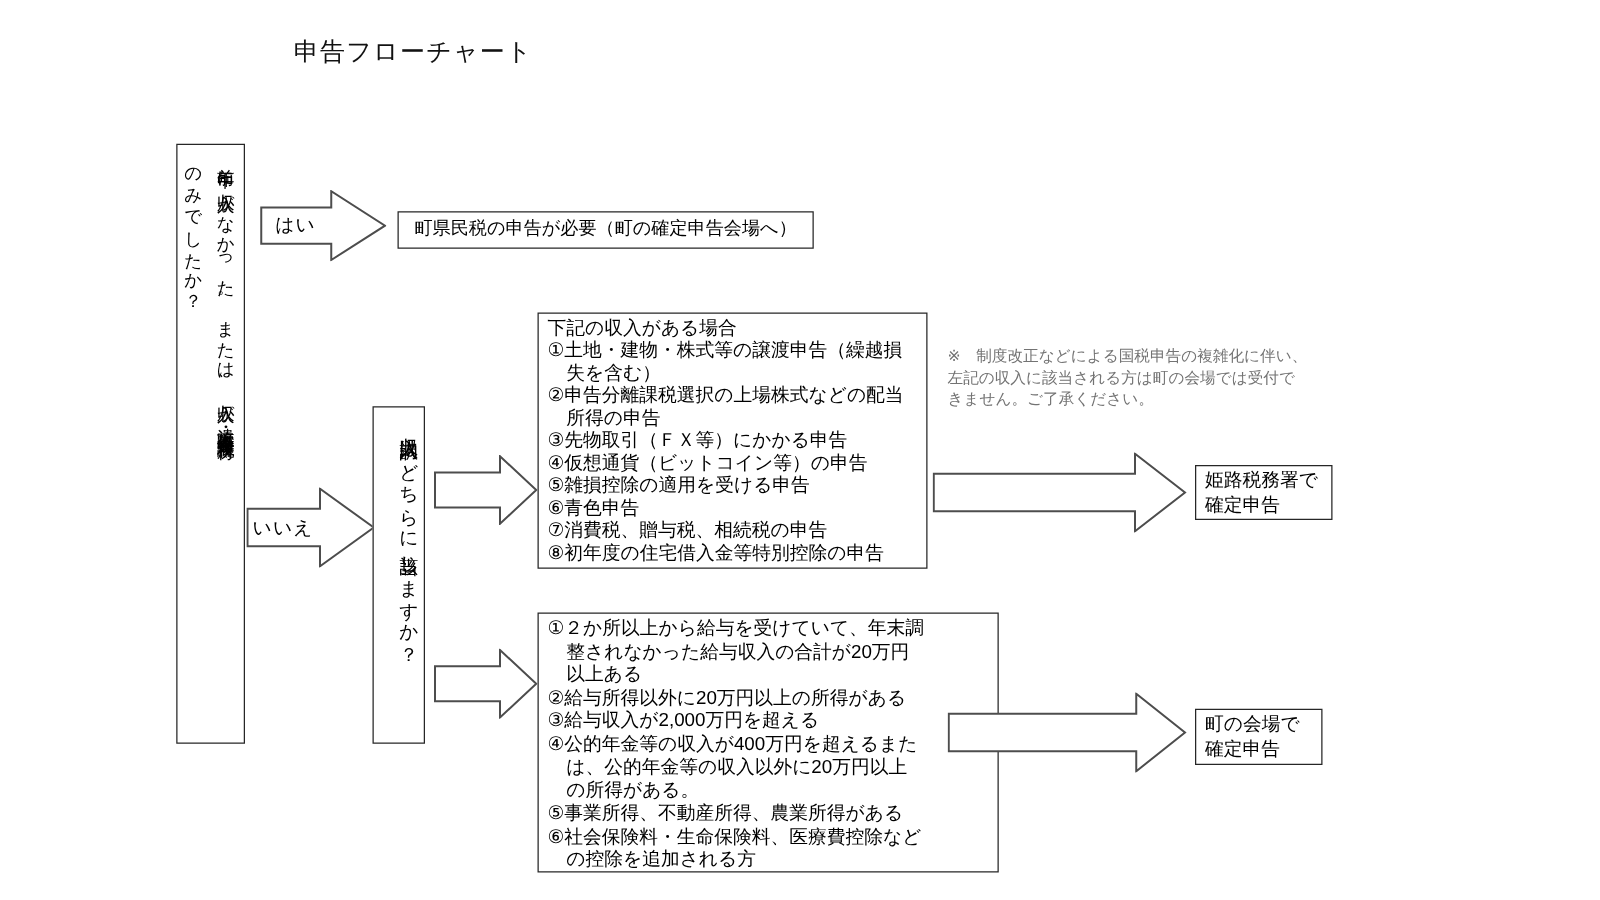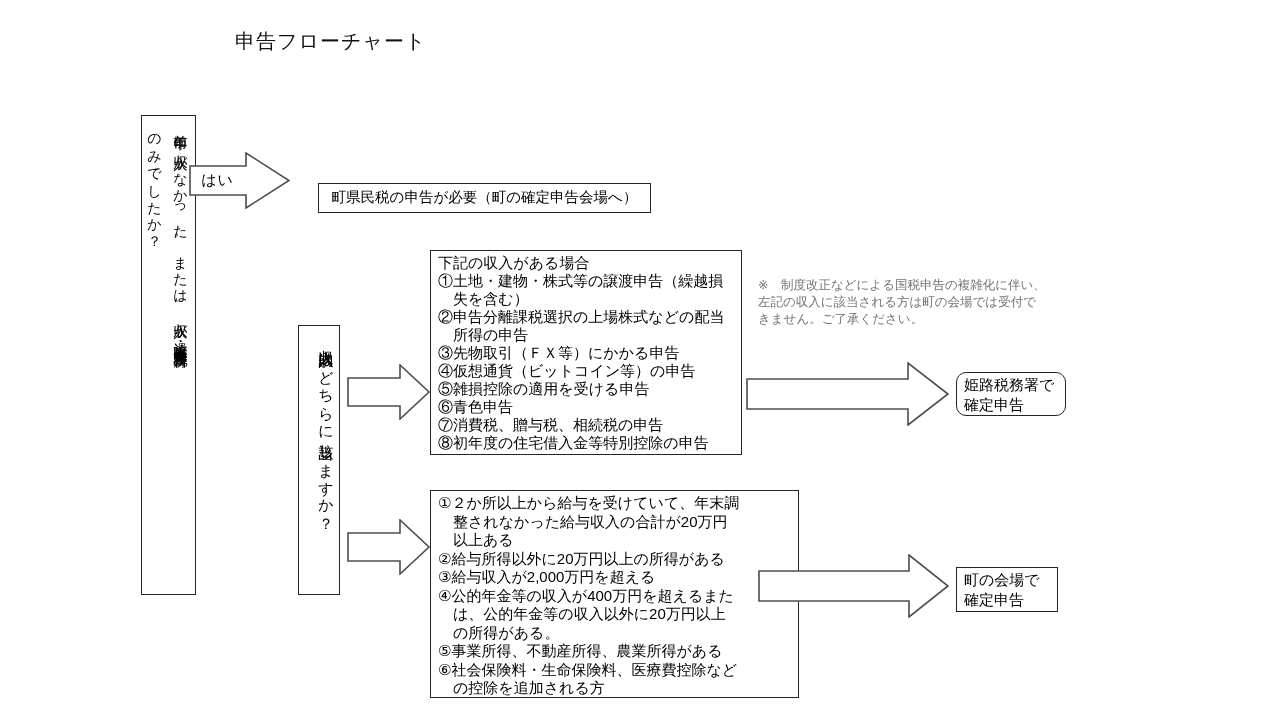--- a/index.html
+++ b/index.html
@@ -72,39 +72,45 @@
 </head>
 <body>
 
 <div id="canvas">
 
   <div class="abs page-title" style="left:235px; top:28px;">申告フローチャート</div>
 
   <div class="abs box vtext" style="left:141px; top:115px; width:55px; height:480px; padding:8px 1px 4px 1px;">前年中に収入がなかった。または、収入が遺族・障害年金等非課税所得
 のみでしたか？</div>
 
-  <div class="arrow-wrap" style="left:189px; top:152px; width:101px; height:57px;">
+  <div class="arrow-wrap" style="left:208px; top:152px; width:101px; height:57px;">
     <svg width="101" height="57" viewBox="0 0 101 57" preserveAspectRatio="none">
       <polygon class="arrow-shape" points="1,14 57,14 57,1 100,28.5 57,56 57,43 1,43"></polygon>
     </svg>
     <div class="arrow-label" style="left:0; width:57px; height:57px;">はい</div>
   </div>
 
-  <div class="abs box result-line" style="left:318px; top:183px; width:333px; height:30px;">町県民税の申告が必要（町の確定申告会場へ）</div>
+  <div class="abs box result-line" style="left:318px; top:169px; width:333px; height:30px;">町県民税の申告が必要（町の確定申告会場へ）</div>
 
+  <div class="arrow-wrap" style="left:197px; top:390px; width:104px; height:64px;">
+    <svg width="104" height="64" viewBox="0 0 104 64" preserveAspectRatio="none">
+      <polygon class="arrow-shape" points="1,17 59,17 59,1 102,32 59,63 59,47 1,47"></polygon>
+    </svg>
+    <div class="arrow-label" style="left:0; width:59px; height:64px;">いいえ</div>
+  </div>
 
   <div class="abs box vtext" style="left:298px; top:325px; width:42px; height:270px; padding:12px 0 4px 0; font-size:15px; text-align:left;">収入内訳はどちらに該当しますか？</div>
 
   <div class="arrow-wrap" style="left:347px; top:364px; width:84px; height:56px;">
     <svg width="84" height="56" viewBox="0 0 84 56" preserveAspectRatio="none">
       <polygon class="arrow-shape" points="1,14 53,14 53,1 82,28 53,55 53,42 1,42"></polygon>
     </svg>
   </div>
 
-  <div class="abs box list-box pre" style="left:430px; top:250px; width:312px; height:205px;font-family:Liberation Serif, serif;">下記の収入がある場合
+  <div class="abs box list-box pre" style="left:430px; top:250px; width:312px; height:205px;">下記の収入がある場合
 ①土地・建物・株式等の譲渡申告（繰越損
 　失を含む）
 ②申告分離課税選択の上場株式などの配当
 　所得の申告
 ③先物取引（ＦＸ等）にかかる申告
 ④仮想通貨（ビットコイン等）の申告
 ⑤雑損控除の適用を受ける申告
 ⑥青色申告
 ⑦消費税、贈与税、相続税の申告
 ⑧初年度の住宅借入金等特別控除の申告</div>
@@ -112,21 +118,21 @@
   <div class="abs note pre" style="left:758px; top:277px; width:335px;">※　制度改正などによる国税申告の複雑化に伴い、
 左記の収入に該当される方は町の会場では受付で
 きません。ご了承ください。</div>
 
   <div class="arrow-wrap" style="left:746px; top:362px; width:204px; height:64px;">
     <svg width="204" height="64" viewBox="0 0 204 64" preserveAspectRatio="none">
       <polygon class="arrow-shape" points="1,17 162,17 162,1 202,32 162,63 162,47 1,47"></polygon>
     </svg>
   </div>
 
-  <div class="abs box dest-box pre" style="left:956px; top:372px; width:110px; height:44px;border-radius:10px;">姫路税務署で
+  <div class="abs box dest-box pre" style="left:956px; top:372px; width:110px; height:44px;">姫路税務署で
 確定申告</div>
 
   <div class="arrow-wrap" style="left:347px; top:519px; width:84px; height:56px;">
     <svg width="84" height="56" viewBox="0 0 84 56" preserveAspectRatio="none">
       <polygon class="arrow-shape" points="1,14 53,14 53,1 82,28 53,55 53,42 1,42"></polygon>
     </svg>
   </div>
 
   <div class="abs box list-box pre" style="left:430px; top:490px; width:369px; height:208px; line-height:18.5px;">①２か所以上から給与を受けていて、年末調
 　整されなかった給与収入の合計が20万円

